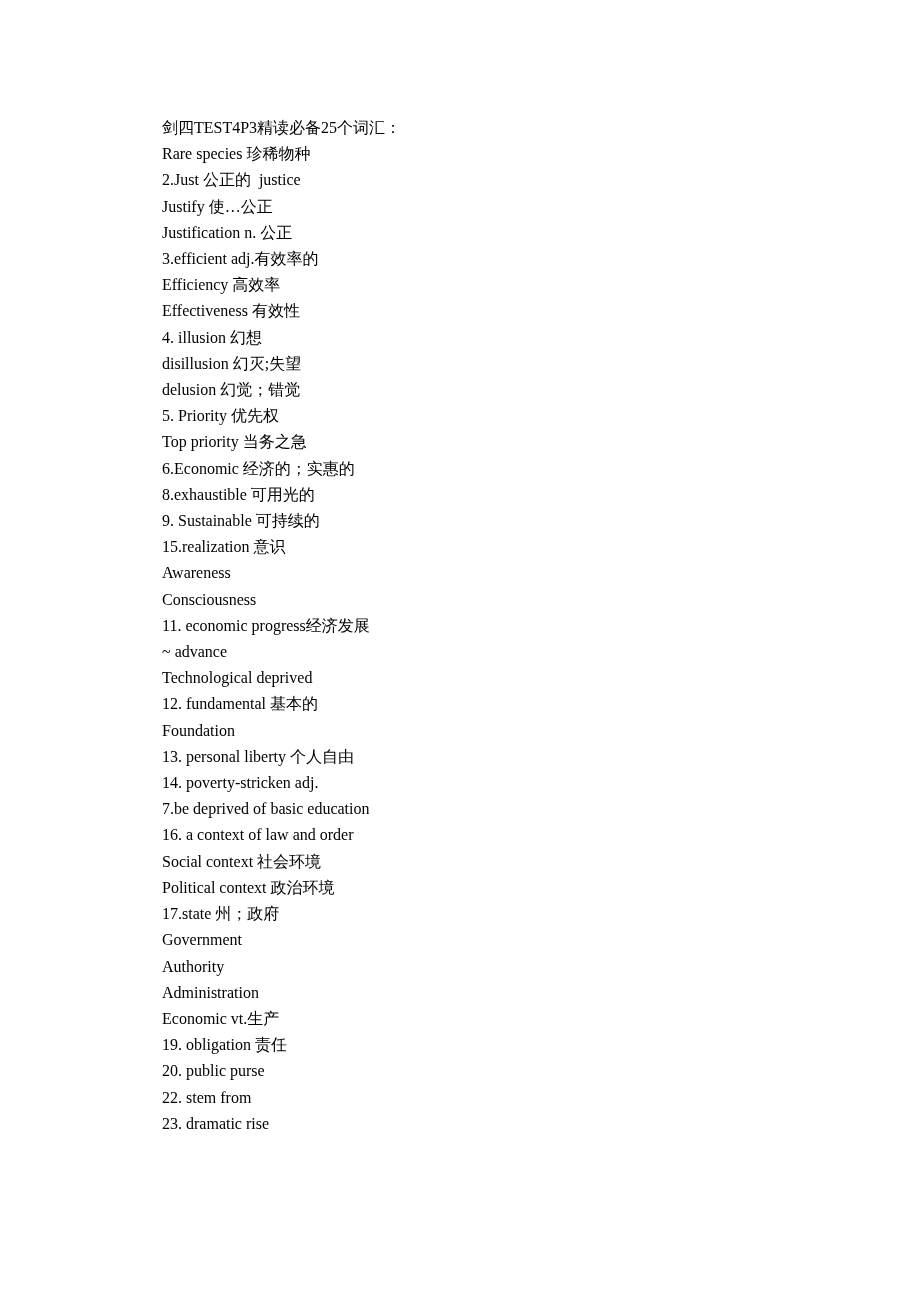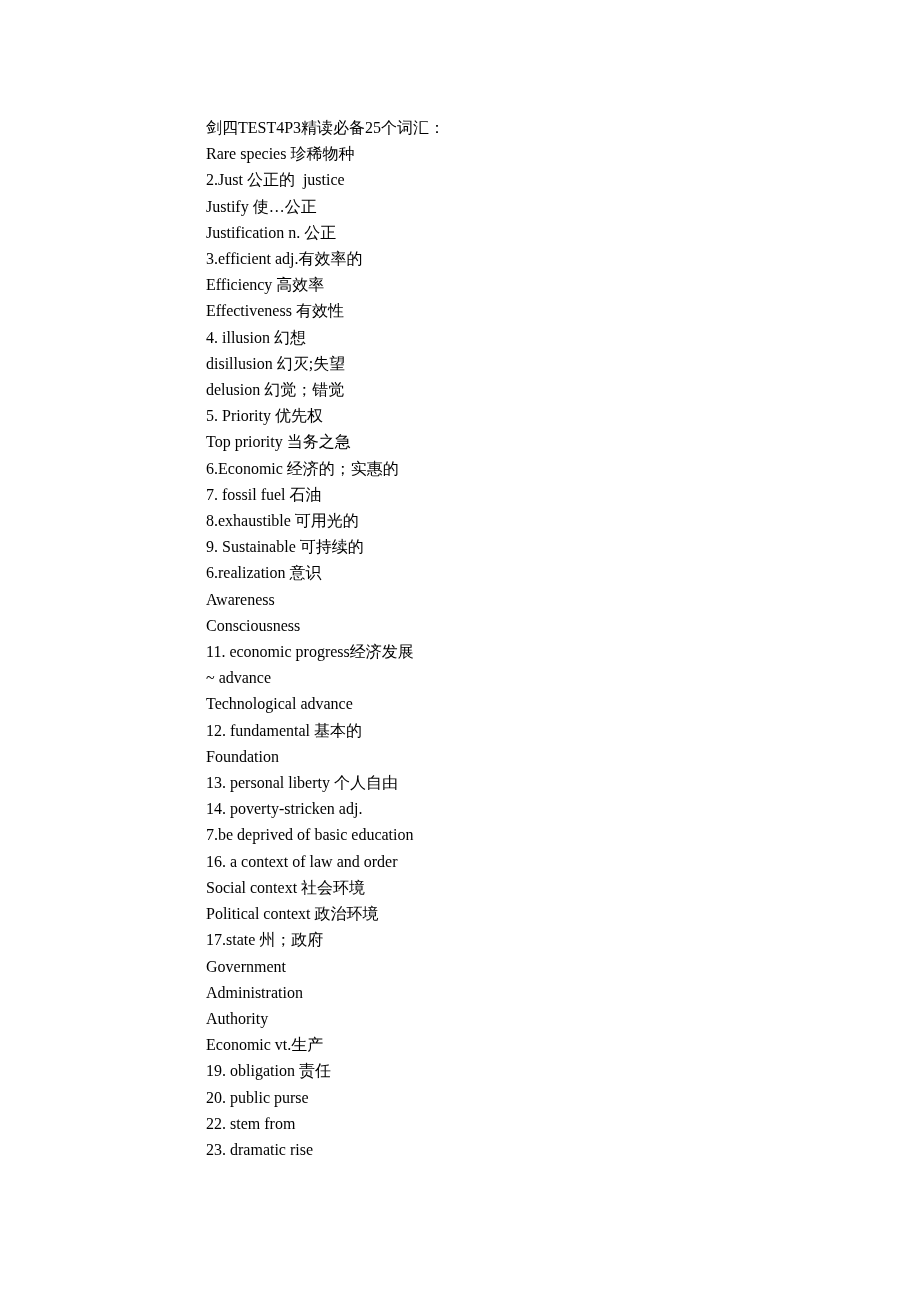--- a/index.html
+++ b/index.html
@@ -8,21 +8,20 @@
     background: #ffffff;
     font-family: "Times New Roman", "SimSun", serif;
     width: 920px;
     height: 1302px;
   }
   .page {
     padding: 115px 0 0 162px;
     color: #000000;
     font-size: 16px;
     line-height: 26.2px;
-    margin-left: 44px;
   }
   .line {
     white-space: pre-wrap;
   }
 </style>
 </head>
 <body>
 
 <div class="page">
   <div class="line">剑四TEST4P3精读必备25个词汇：</div>
@@ -32,39 +31,38 @@
   <div class="line">Justification n. 公正</div>
   <div class="line">3.efficient adj.有效率的</div>
   <div class="line">Efficiency 高效率</div>
   <div class="line">Effectiveness 有效性</div>
   <div class="line">4. illusion 幻想</div>
   <div class="line">disillusion 幻灭;失望</div>
   <div class="line">delusion 幻觉；错觉</div>
   <div class="line">5. Priority 优先权</div>
   <div class="line">Top priority 当务之急</div>
   <div class="line">6.Economic 经济的；实惠的</div>
-  <div class="line">7. fossil fuel 石油</div>
   <div class="line">8.exhaustible 可用光的</div>
   <div class="line">9. Sustainable 可持续的</div>
-  <div class="line">6.realization 意识</div>
+  <div class="line">15.realization 意识</div>
   <div class="line">Awareness</div>
   <div class="line">Consciousness</div>
   <div class="line">11. economic progress经济发展</div>
   <div class="line">~ advance</div>
-  <div class="line">Technological advance</div>
+  <div class="line">Technological deprived</div>
   <div class="line">12. fundamental 基本的</div>
   <div class="line">Foundation</div>
   <div class="line">13. personal liberty 个人自由</div>
   <div class="line">14. poverty-stricken adj.</div>
   <div class="line">7.be deprived of basic education</div>
   <div class="line">16. a context of law and order</div>
   <div class="line">Social context 社会环境</div>
   <div class="line">Political context 政治环境</div>
   <div class="line">17.state 州；政府</div>
   <div class="line">Government</div>
+  <div class="line">Authority</div>
   <div class="line">Administration</div>
-  <div class="line">Authority</div>
   <div class="line">Economic vt.生产</div>
   <div class="line">19. obligation 责任</div>
   <div class="line">20. public purse</div>
   <div class="line">22. stem from</div>
   <div class="line">23. dramatic rise</div>
 </div>
 
 </body></html>

